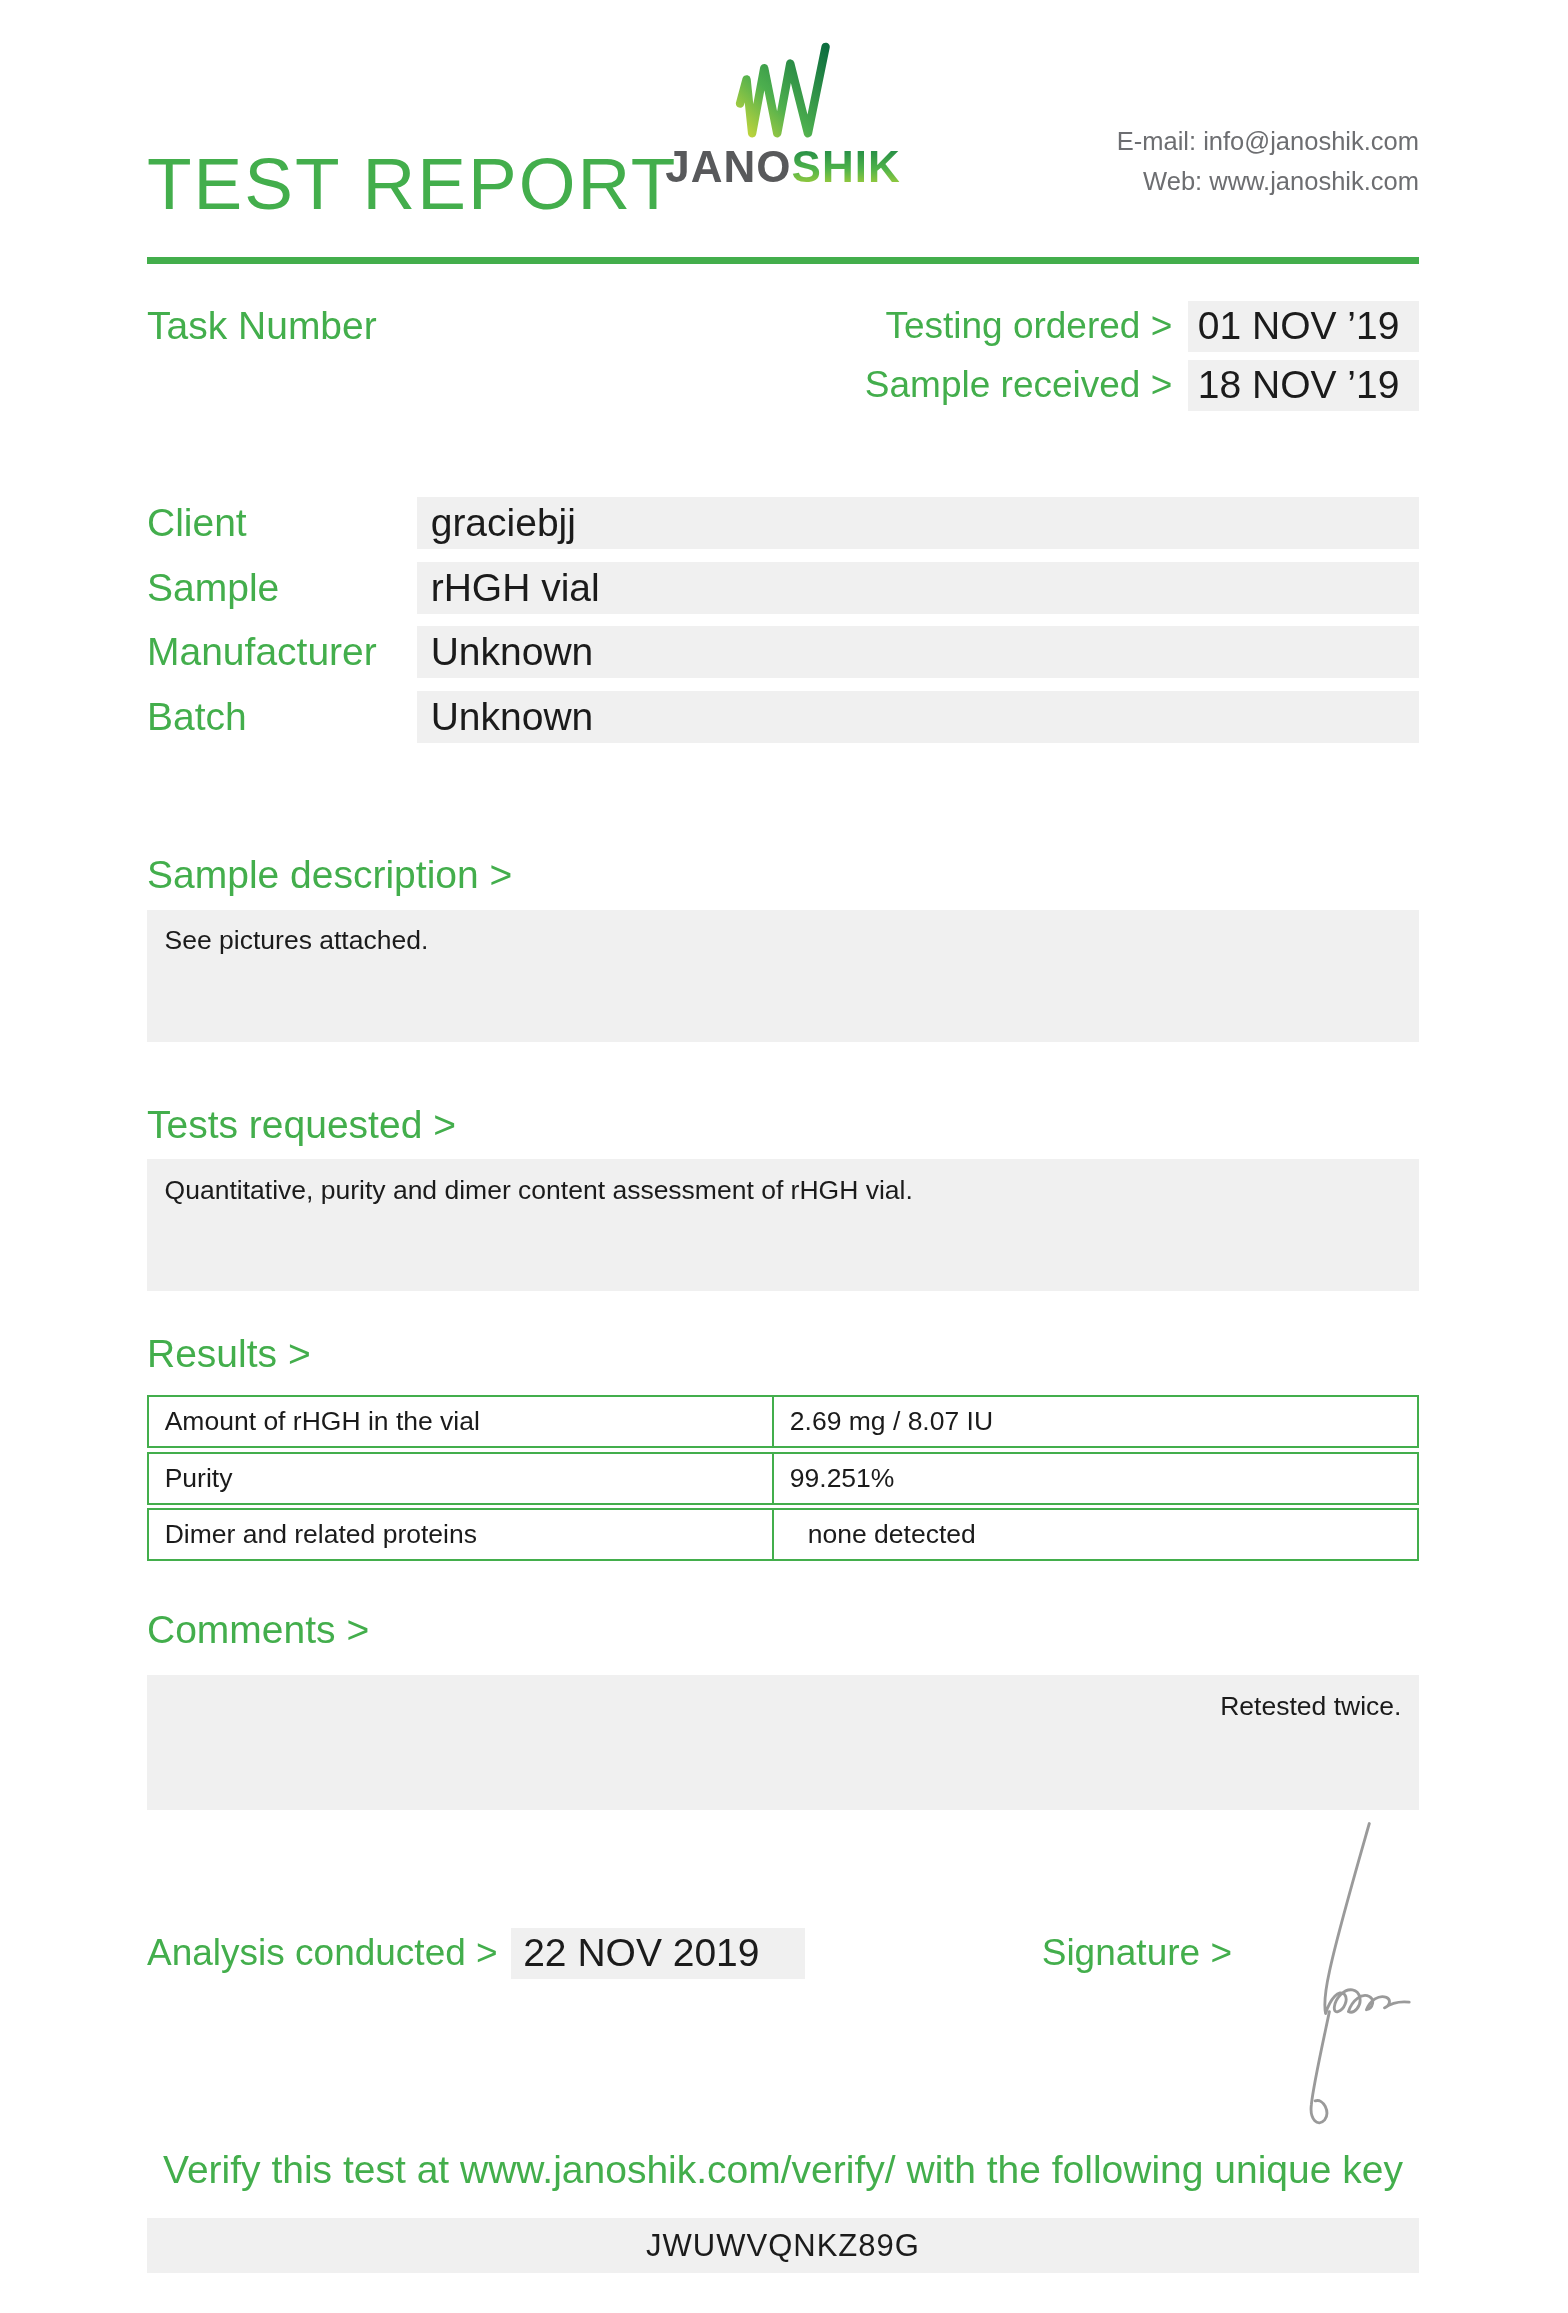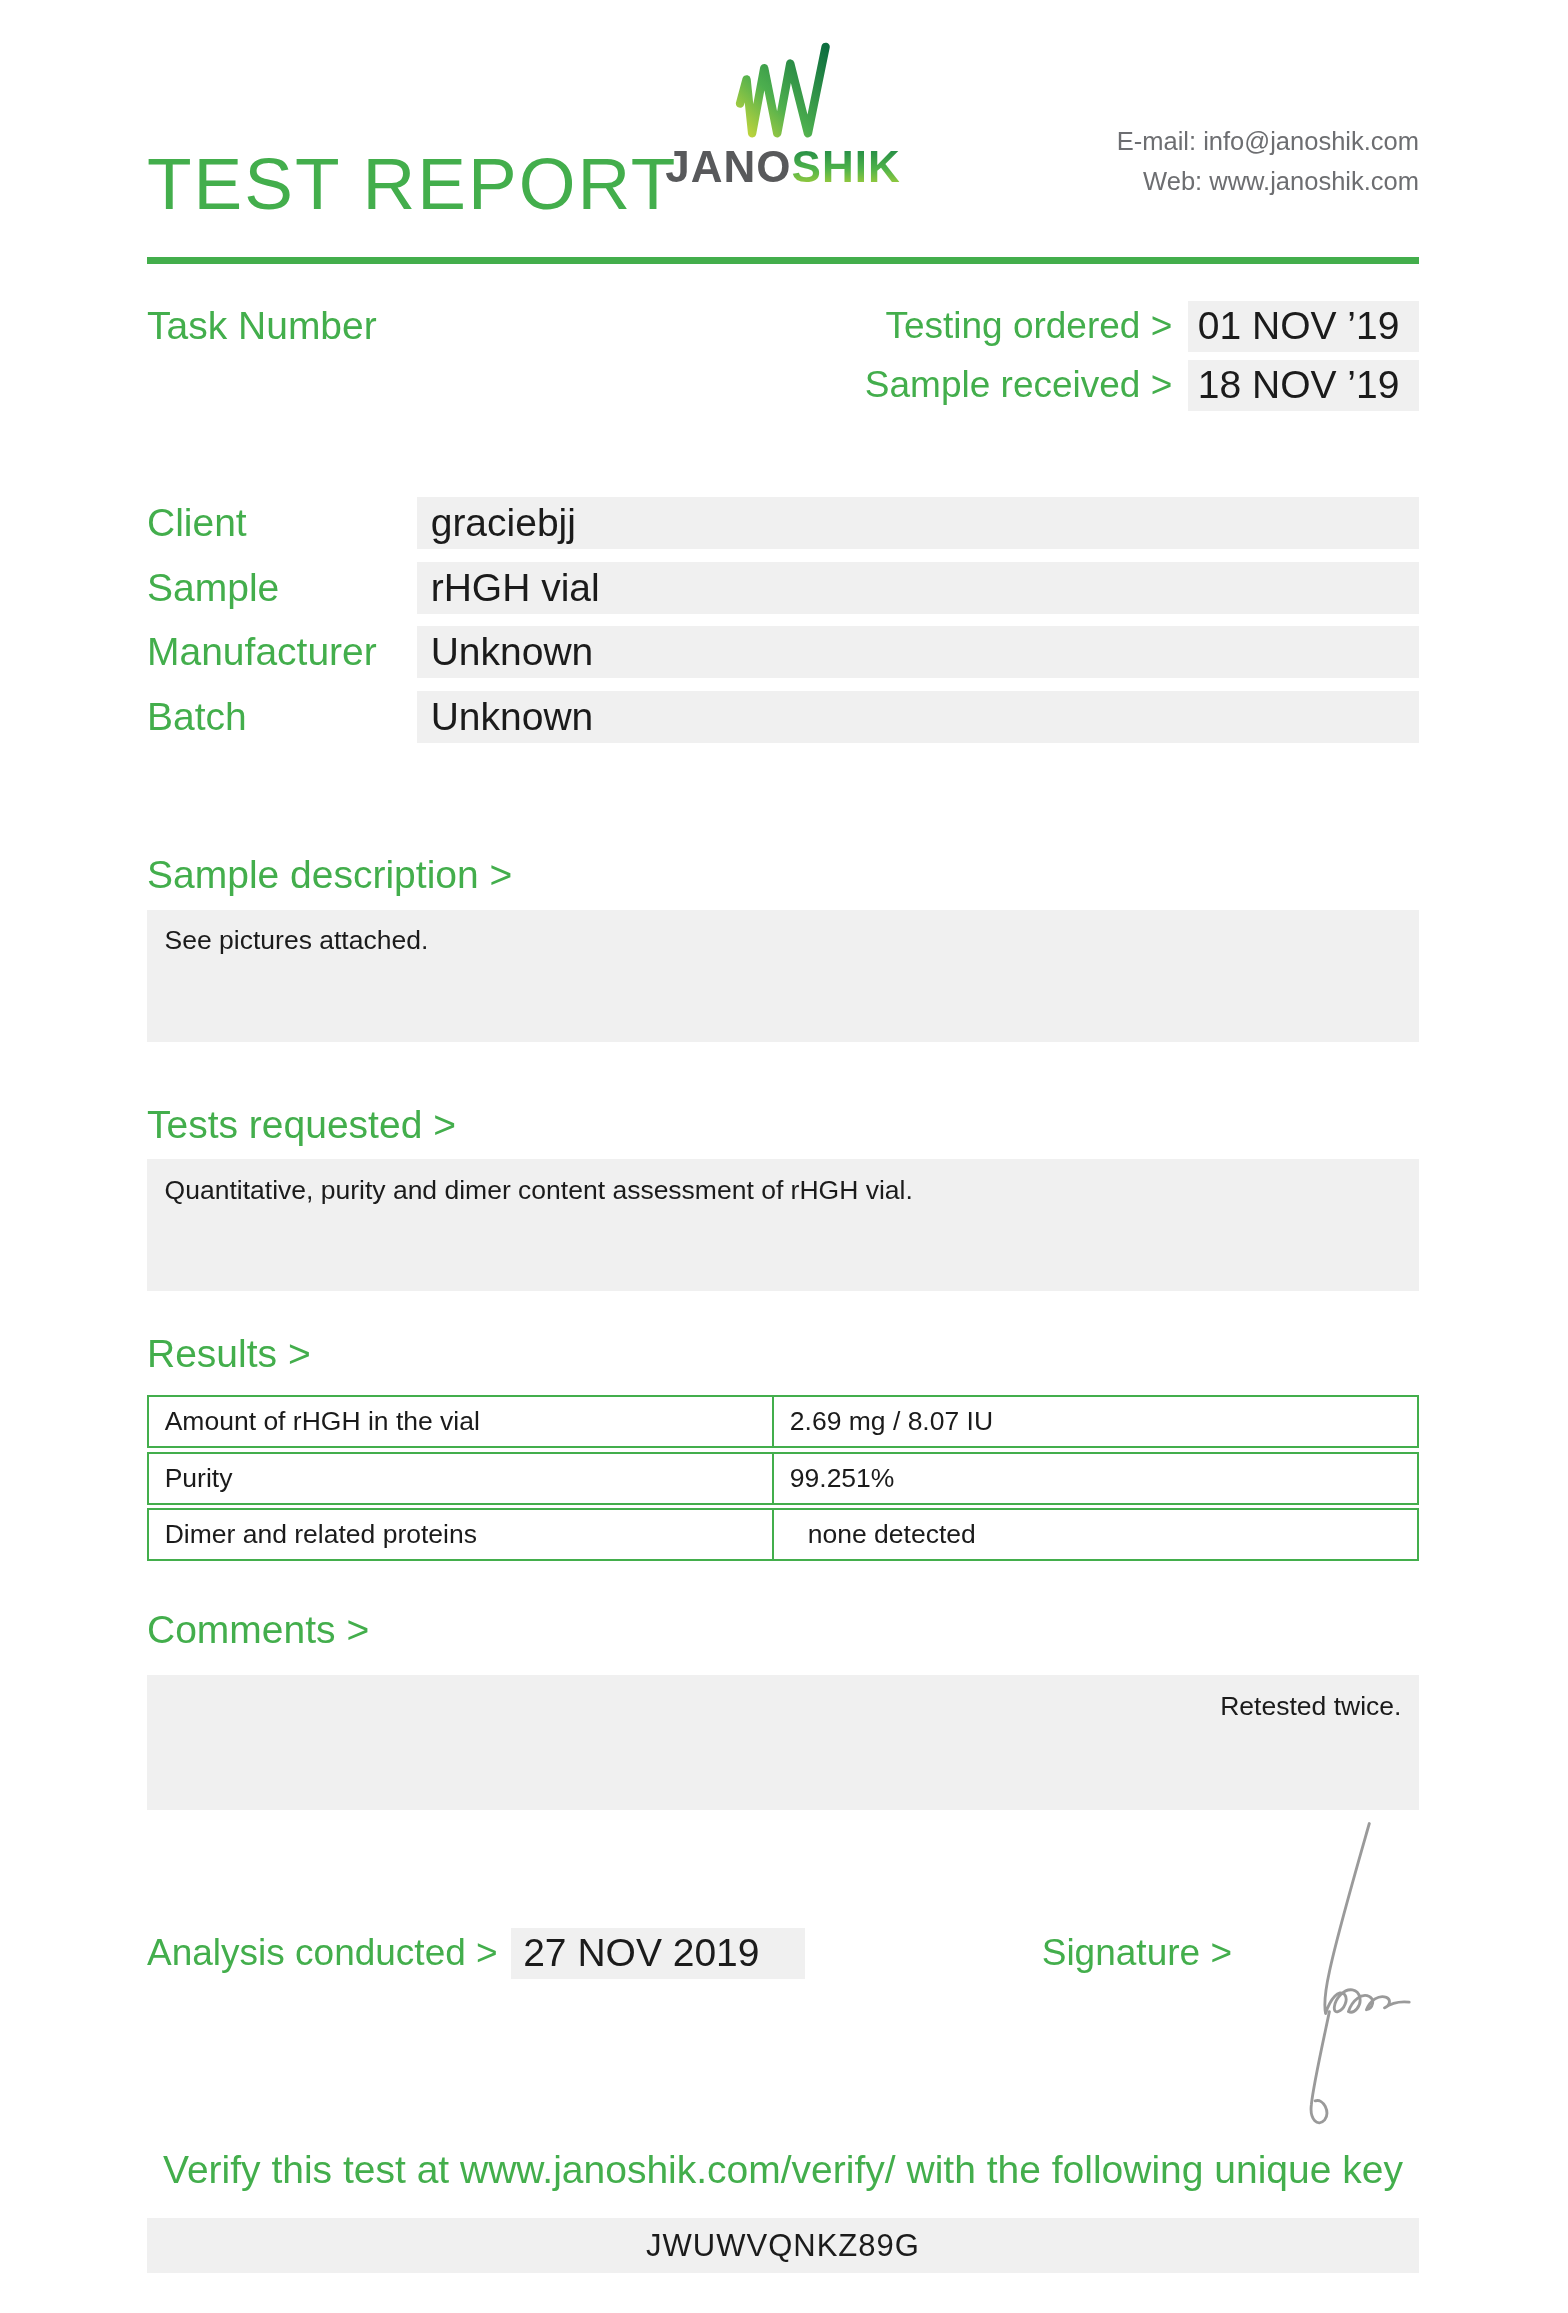--- a/index.html
+++ b/index.html
@@ -187,21 +187,21 @@
       <div class="result-cell rc-label">Dimer and related proteins</div>
       <div class="result-cell rc-value">none detected</div>
     </div>
   </div>
 
   <div class="section-heading h-comments">Comments &gt;</div>
   <div class="text-box comments-box">Retested twice.</div>
 
   <div class="footer-row">
     <div class="analysis-label green">Analysis conducted &gt;</div>
-    <div class="value-box analysis-box">27 NOV 2019</div>
+    <div class="value-box analysis-box">22 NOV 2019</div>
     <div class="signature-label green">Signature &gt;</div>
     <span class="signature">
       <svg width="157" height="323" viewBox="0 0 160 340">
         <path d="M104,10 C88,66 70,128 62,166 C58,184 56,200 58,210
                  C63,194 72,184 78,190 C82,195 78,206 71,208 C65,210 66,198 74,190
                  C82,182 92,184 94,193 C96,202 88,211 82,208 C86,196 96,188 104,192
                  C110,195 108,205 101,206 C105,196 114,190 122,193 C127,195 126,202 120,204
                  C127,199 137,197 146,198
                  M62,208 C54,246 45,286 43,306 C41,322 50,330 57,322 C63,314 56,299 47,302" fill="none" stroke="#8f8f8f" stroke-width="3" stroke-linecap="round" stroke-linejoin="round" opacity="0.9"></path>
       </svg>

